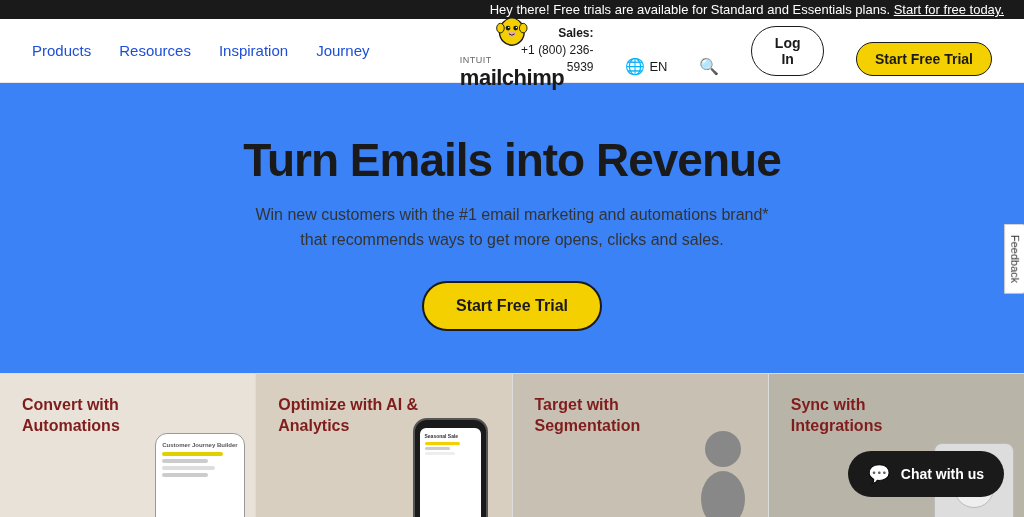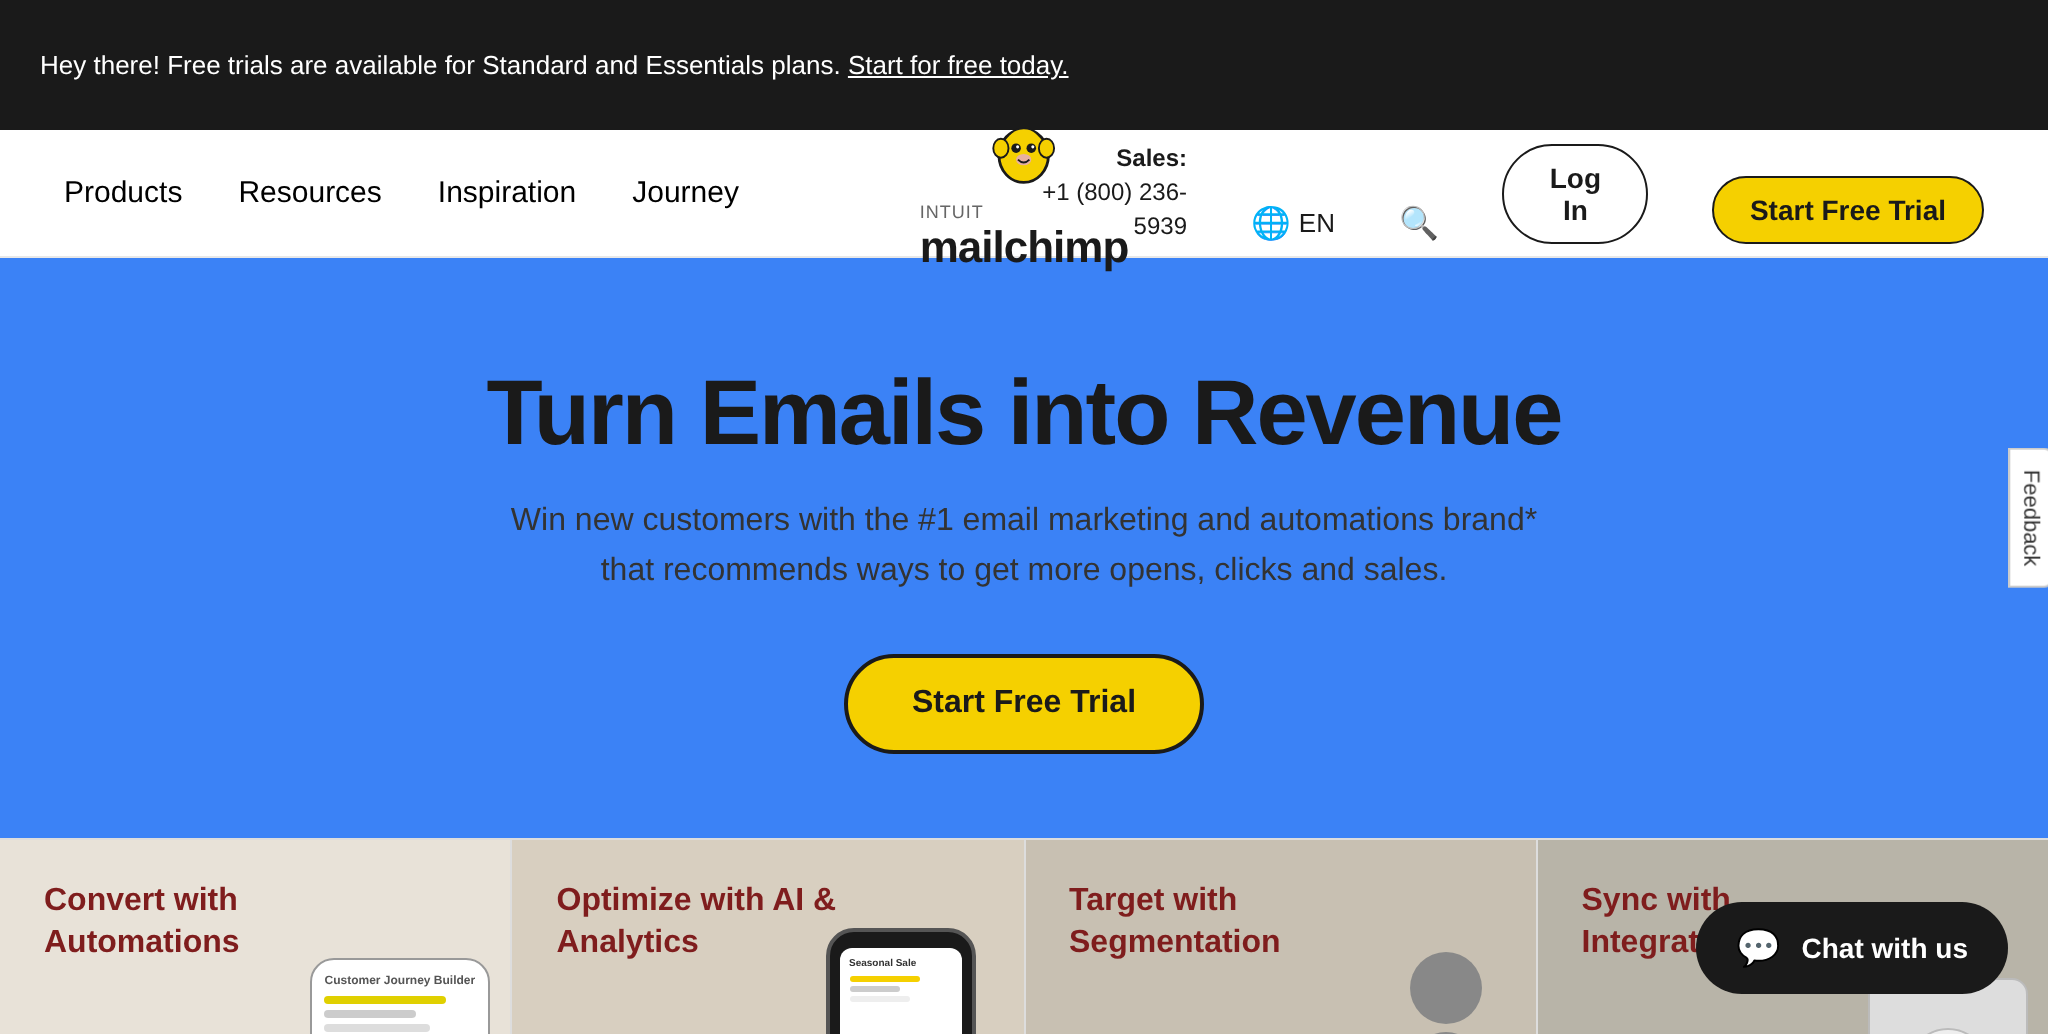--- a/index.html
+++ b/index.html
@@ -2,23 +2,23 @@
 <html><head>
   <meta charset="utf-8">
   <style>
     * { margin: 0; padding: 0; box-sizing: border-box; }
     body { font-family: -apple-system, BlinkMacSystemFont, 'Segoe UI', Helvetica, Arial, sans-serif; width: 1024px; height: 517px; overflow: hidden; background: #fff; }
 
     
     .announcement-bar {
       background: #1a1a1a;
       color: #fff;
-      text-align: left;
+      text-align: right;
       font-size: 13px;
-      padding: 25px 20px;
+      padding: 2px 20px;
       white-space: nowrap;
     }
     .announcement-bar a {
       color: #fff;
       text-decoration: underline;
     }
 
     
     nav {
       display: flex;
@@ -30,21 +30,21 @@
       position: relative;
     }
     .nav-left {
       display: flex;
       align-items: center;
       gap: 28px;
       flex: 1;
     }
     .nav-left a {
       text-decoration: none;
-      color: #000000;
+      color: #1d4ed8;
       font-size: 15px;
       font-weight: 500;
     }
     .nav-logo {
       position: absolute;
       left: 50%;
       transform: translateX(-50%);
       display: flex;
       align-items: center;
       gap: 6px;

